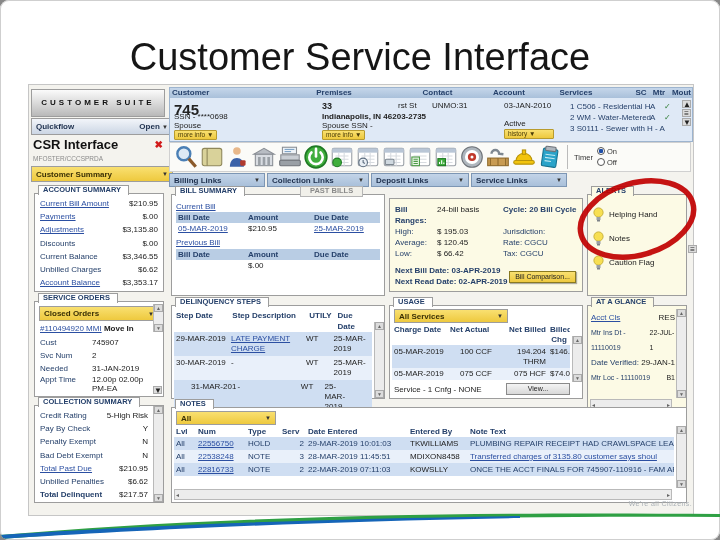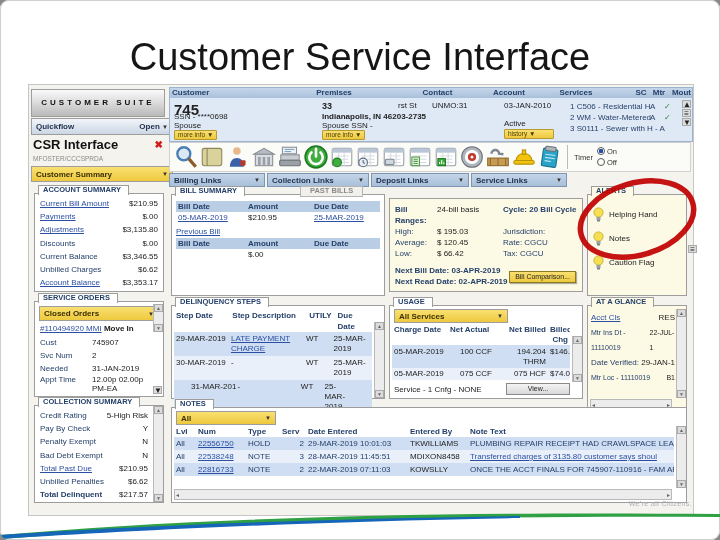--- a/index.html
+++ b/index.html
@@ -348,20 +348,21 @@
       <div class="bluebar" style="width:86px;height:12px;">
           <span>Service Links</span>
           <span class="arrow">▼</span>
         </div>
     </div>
 
     <div class="panel" style="left:142px;top:109px;width:212px;height:100px;">
       <div class="ptab">BILL SUMMARY</div>
       <div class="ptab2" style="left:128px;">PAST BILLS</div>
       <div style="padding:6px 4px 0 4px;">
+        <div class="lnk" style="line-height:11px;">Current Bill</div>
         <div class="thead" style="line-height:11px;">
           <span class="cell" style="width:66px;">Bill Date</span>
           <span class="cell" style="width:62px;">Amount</span>
           <span class="cell">Due Date</span>
         </div>
         <div class="trow" style="line-height:12px;">
           <span class="cell lnk" style="width:66px;">05-MAR-2019</span>
           <span class="cell" style="width:62px;">$210.95</span>
           <span class="cell lnk">25-MAR-2019</span>
         </div>
@@ -471,21 +472,21 @@
       <div class="ptab">USAGE</div>
       <div class="ydrop" style="margin:3px 4px 2px 4px;height:12px;width:104px;">
         <span>All Services</span>
           <span class="arrow">▼</span>
       </div>
       <div style="padding:0 12px 0 2px;">
         <div class="lbl" style="display:flex;font-weight:bold;line-height:10px;">
           <span class="cell" style="width:52px;">Charge Date</span>
           <span class="cell" style="width:42px;">Net Actual</span>
           <span class="cell" style="width:50px;text-align:right;">Net Billed</span>
-          <span class="cell" style="text-align:right;flex:1;">Billed Chg</span>
+          <span class="cell" style="text-align:center;flex:1;">Billed Chg</span>
         </div>
         <div class="trow rb1" style="line-height:9.5px;padding:2px 0;">
           <span class="cell" style="width:52px;">05-MAR-2019</span>
           <span class="cell" style="width:42px;text-align:right;">100 CCF</span>
           <span class="cell" style="width:50px;text-align:right;white-space:normal;">194.204 THRM</span>
           <span class="cell" style="text-align:right;flex:1;">$146.25</span>
         </div>
         <div class="trow rb2" style="line-height:12px;">
           <span class="cell" style="width:52px;">05-MAR-2019</span>
           <span class="cell" style="width:42px;text-align:right;">075 CCF</span>

